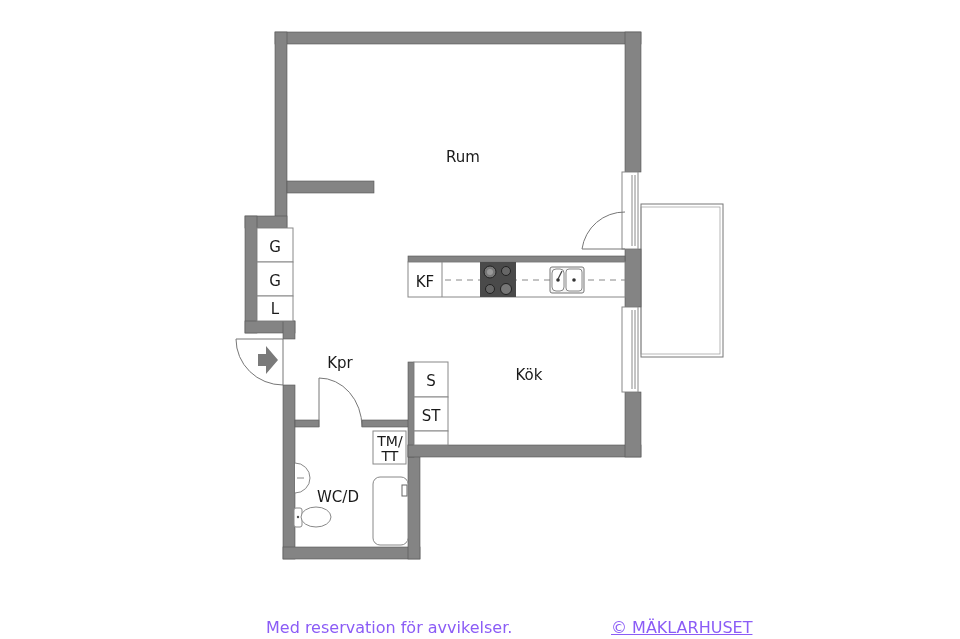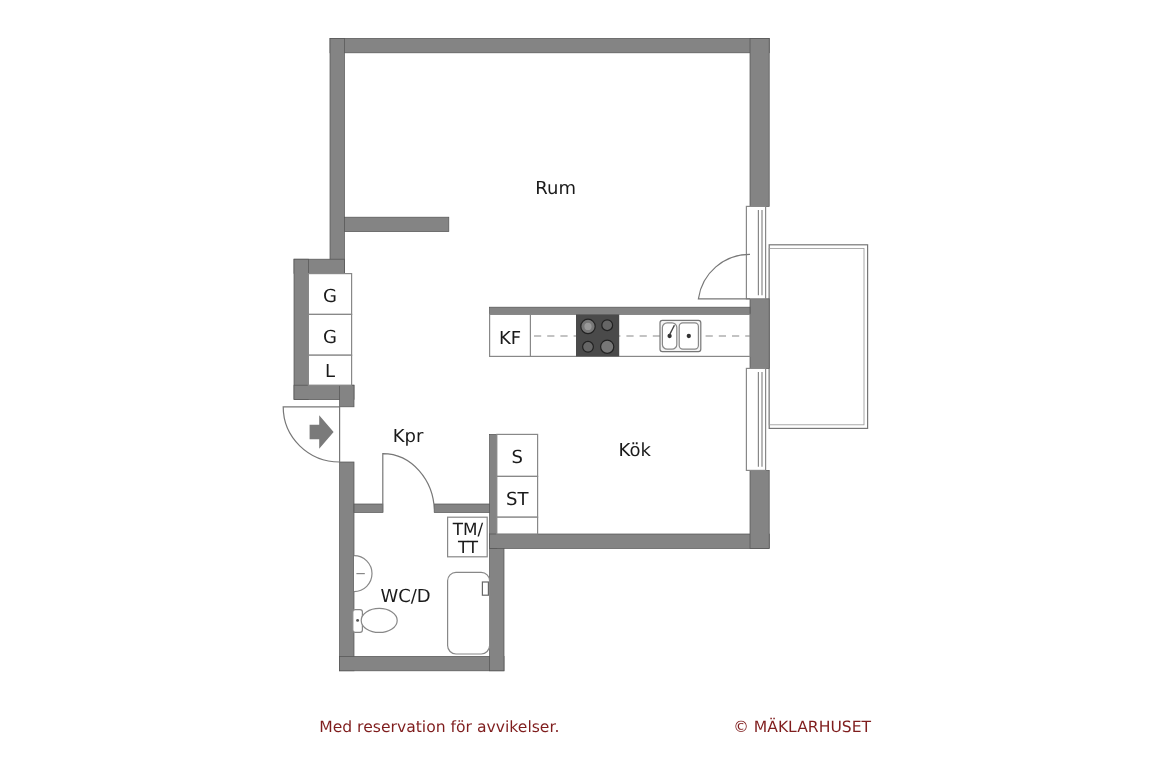--- a/index.html
+++ b/index.html
@@ -2,23 +2,23 @@
 <html><head>
 <meta charset="utf-8">
 <style>
   html, body { margin: 0; padding: 0; background: #ffffff; }
   body { width: 960px; height: 639px; position: relative; overflow: hidden; font-family: "DejaVu Sans", sans-serif; }
   #plan { position: absolute; left: 0; top: 0; }
   .wall { fill: #848484; stroke: #555; stroke-width: 0.6; }
   .thin { fill: none; stroke: #777; stroke-width: 1; }
   .fix { fill: #fff; stroke: #888; stroke-width: 1; }
   .lbl { font-family: "DejaVu Sans", sans-serif; fill: #1a1a1a; }
-  .footer { position: absolute; top: 599px; font-size: 13px; color: #7f1d1d; font-family: "DejaVu Sans", sans-serif; }
+  .footer { position: absolute; top: 618px; font-size: 16px; color: #8b5cf6; font-family: "DejaVu Sans", sans-serif; }
   #footer-left { left: 266px; }
-  #footer-right { left: 611px; }
+  #footer-right { left: 611px; text-decoration: underline; }
 </style>
 </head>
 <body>
 
 <svg id="plan" width="960" height="639" viewBox="0 0 960 639">
 
   <g>
     <rect x="641" y="204" width="82" height="153" fill="none" stroke="#777" stroke-width="1"></rect>
     <rect x="641" y="207" width="79" height="147" fill="none" stroke="#999" stroke-width="0.7"></rect>
   </g>

